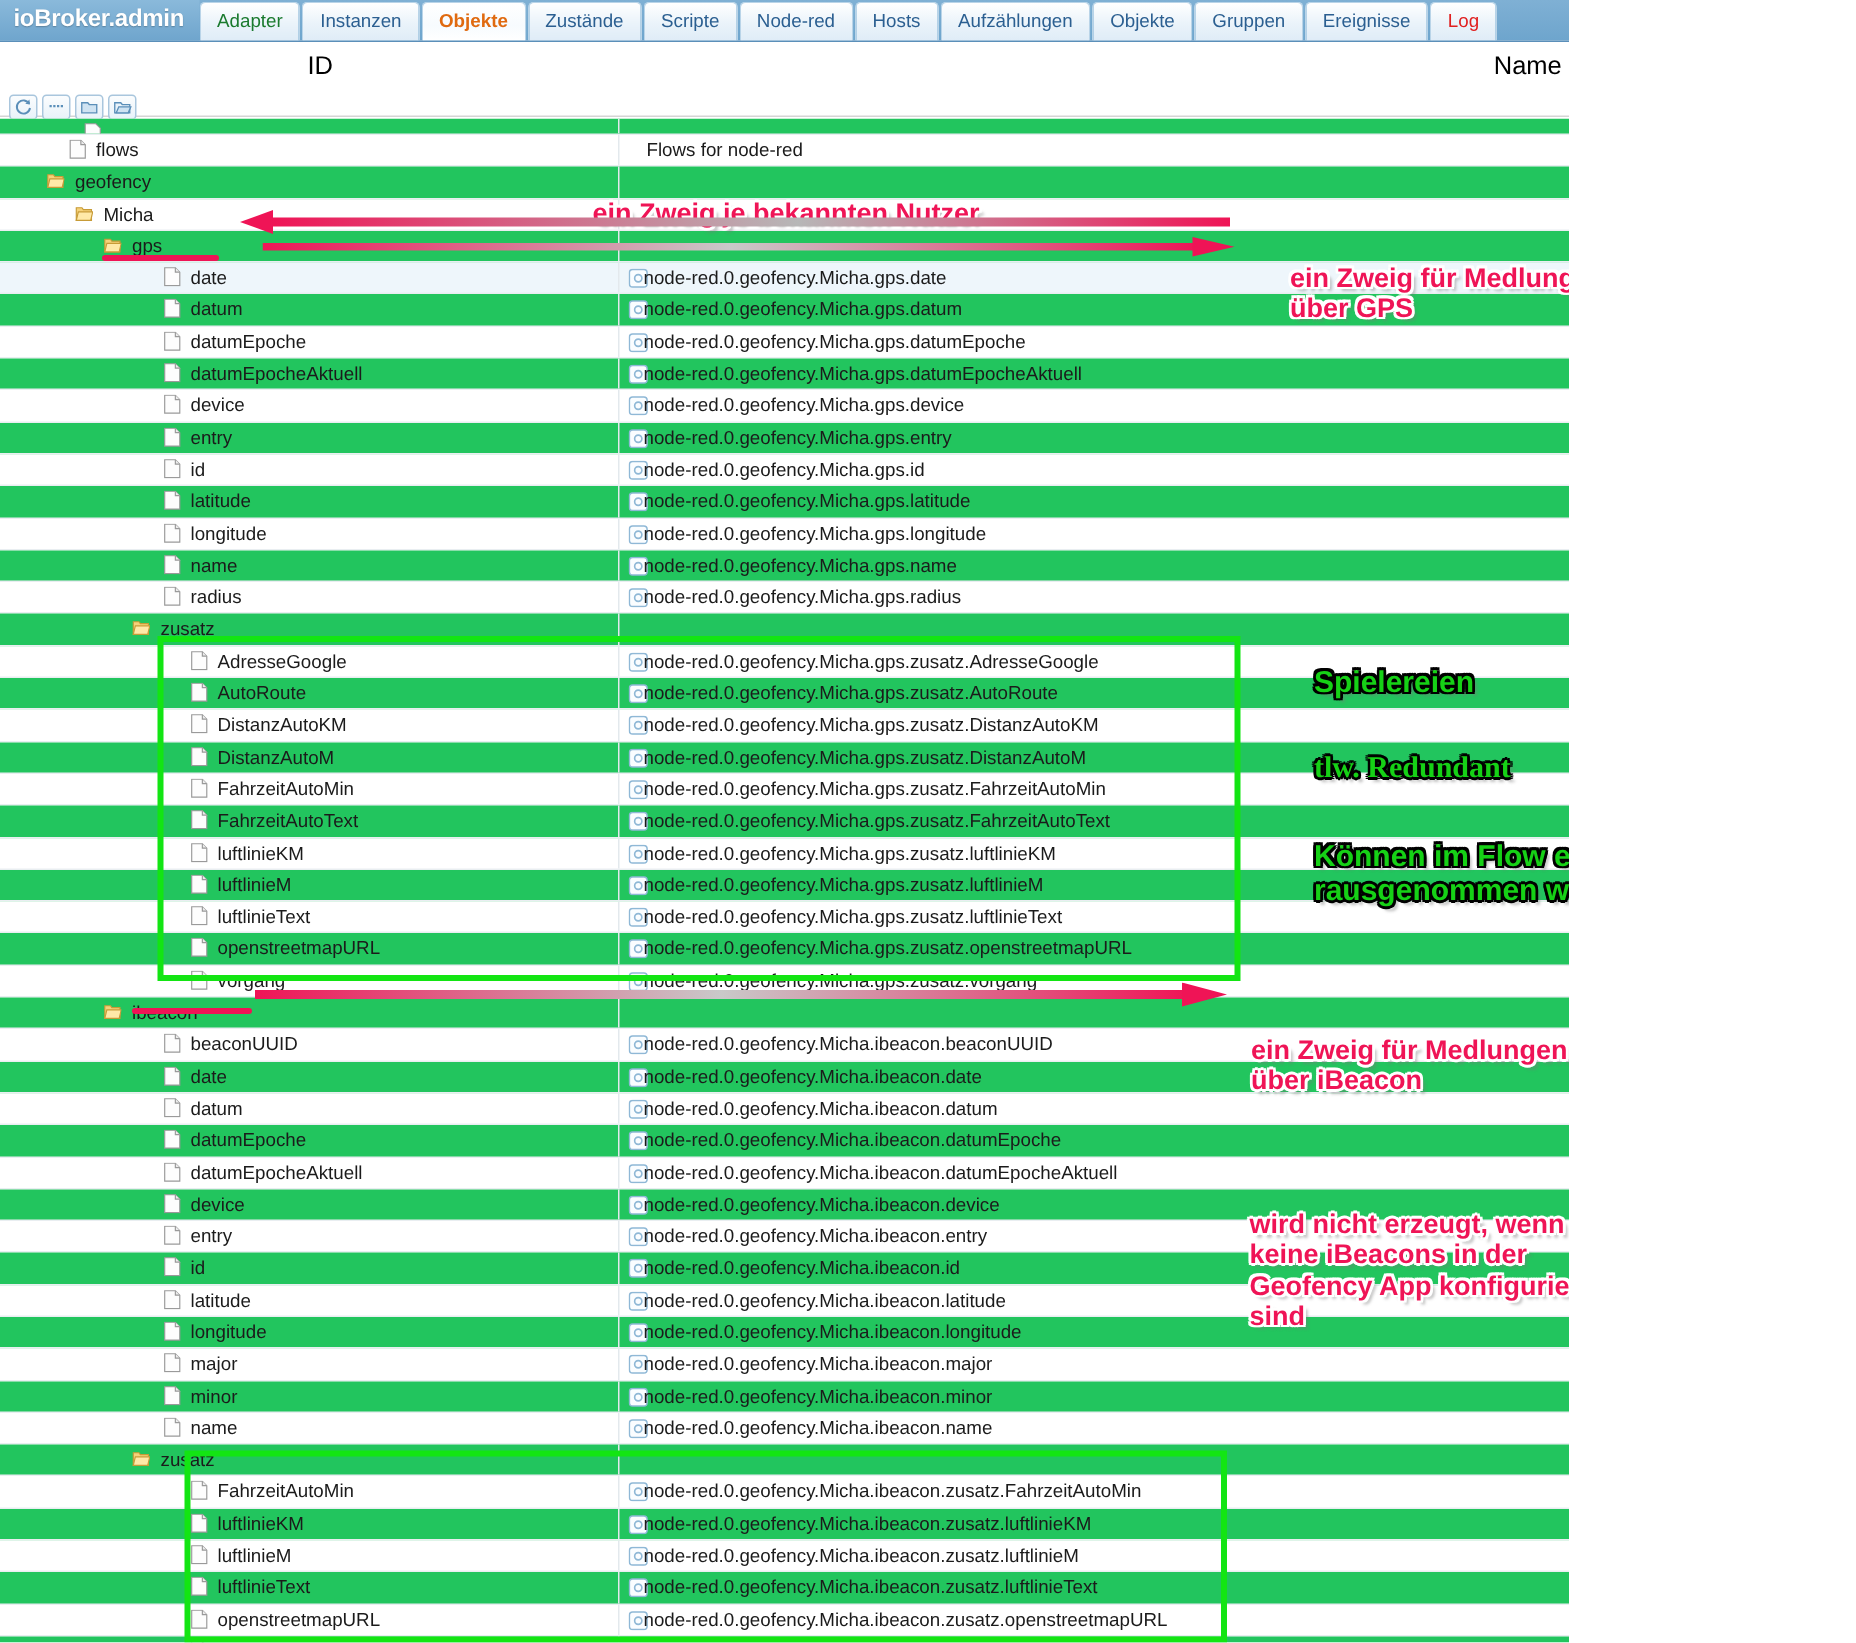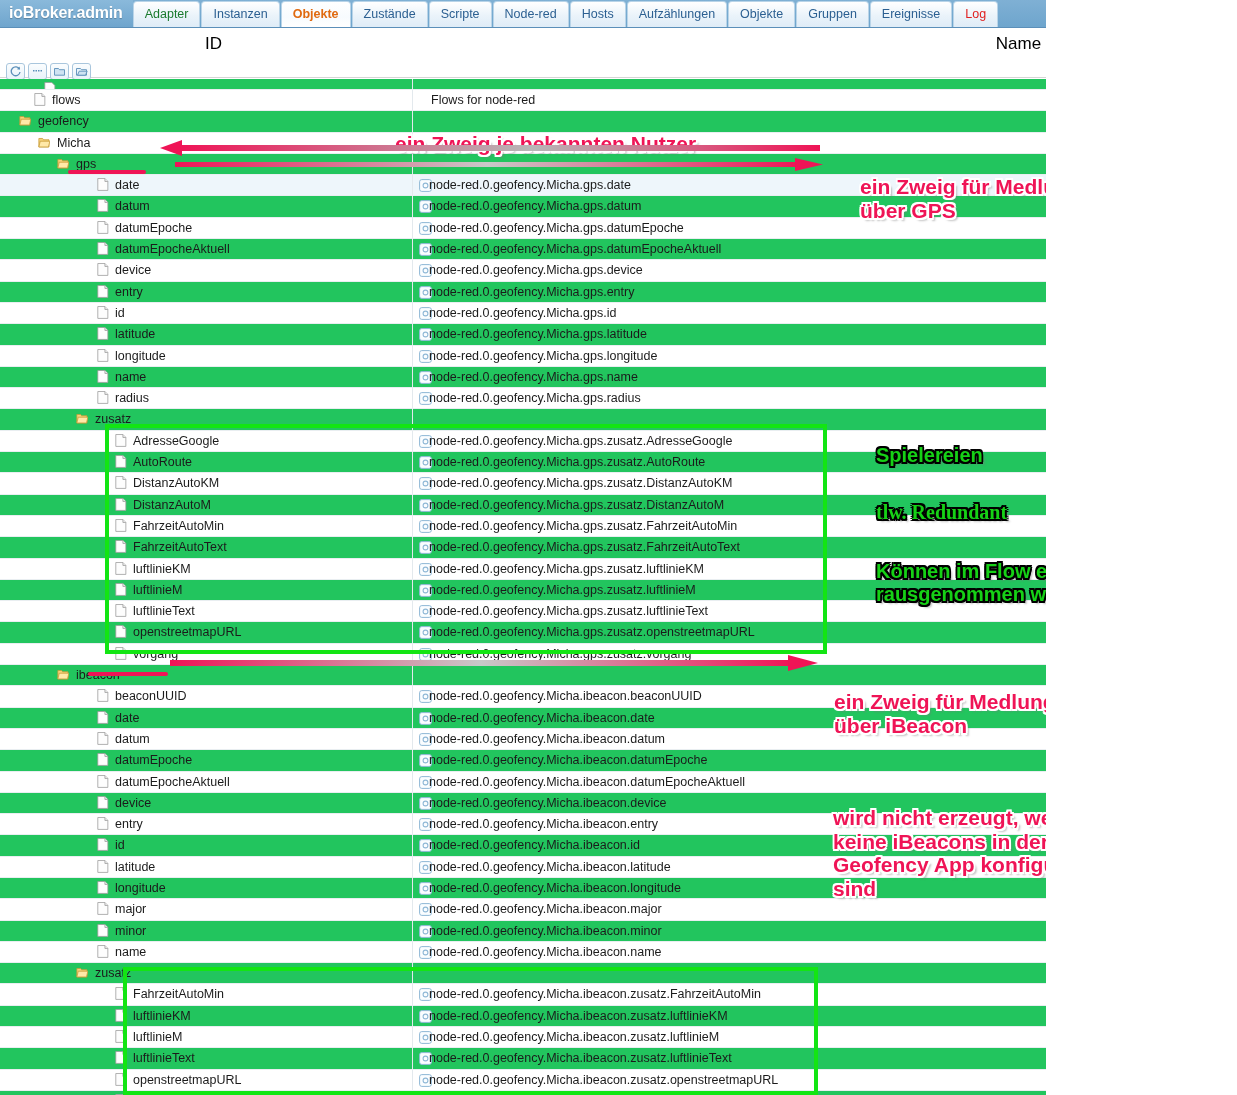--- a/index.html
+++ b/index.html
@@ -103,21 +103,21 @@
     height: 21.3px;
     border-bottom: 1px solid #e9eef1;
     background: #22c55e;
     white-space: nowrap;
     font-size: 12.5px; color: #1b1b1b;
   }
   .row.alt { background: #ffffff; }
   .row.sel { background: #eef6fb; }
   .row.clip { height: 11px; overflow: hidden; }
 
-  .cell-id   { position: absolute; left: 0;   top: 0; width: 412px; height: 100%; text-align: right; }
+  .cell-id   { position: absolute; left: 12px;   top: 0; width: 412px; height: 100%; text-align: right; }
   .cell-val  { position: absolute; left: 412px; top: 0; width: 5px; height: 100%; border-left: 1px solid #e3e9ed; }
   .cell-name { position: absolute; left: 417px; top: 0; right: 0; height: 100%; }
 
   .lbl { position: absolute; top: 3px; font-size: 12.5px; color: #1b1b1b; }
   .namelbl { position: absolute; left: 12px; top: 3px; font-size: 12.5px; color: #1b1b1b; }
 
   .twisty {
     position: absolute; top: 7px; width: 8px; height: 8px;
     border-left: 4.5px solid #5a5a5a; border-top: 4.5px solid transparent;
     border-bottom: 4.5px solid transparent;
@@ -131,21 +131,21 @@
   .anno {
     position: absolute;
     font-weight: bold;
     font-family: "Liberation Sans", sans-serif;
     white-space: pre;
     line-height: 1.13;
     pointer-events: none;
   }
   .anno.pink {
     color: #ef1456;
-    font-size: 21px;
+    font-size: 18px;
     text-shadow:
       -1.6px -1.6px 0 #fff, 1.6px -1.6px 0 #fff, -1.6px 1.6px 0 #fff, 1.6px 1.6px 0 #fff,
       0 -1.8px 0 #fff, 0 1.8px 0 #fff, -1.8px 0 0 #fff, 1.8px 0 0 #fff,
       3px 3px 2px rgba(120,120,120,.45);
   }
   .anno.green {
     color: #16d116;
     font-size: 20px;
     text-shadow:
       -1.6px -1.6px 0 #000, 1.6px -1.6px 0 #000, -1.6px 1.6px 0 #000, 1.6px 1.6px 0 #000,

